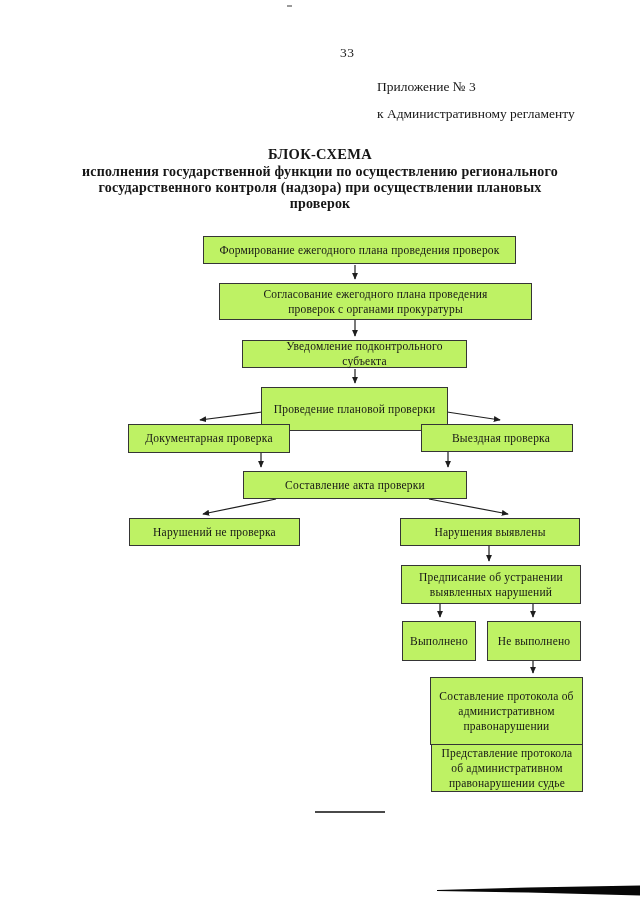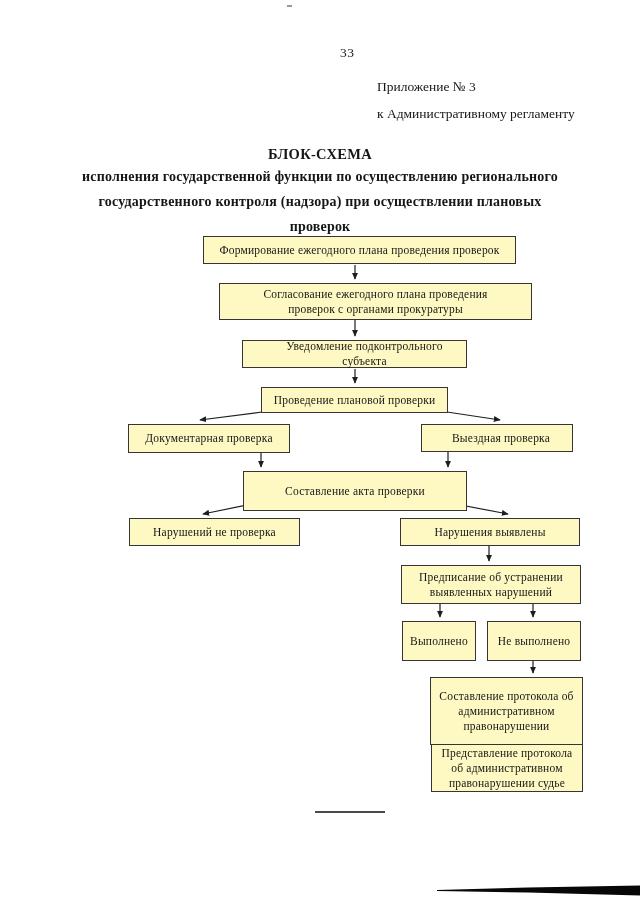--- a/index.html
+++ b/index.html
@@ -44,29 +44,29 @@
     letter-spacing: 0.3px;
   }
   .doc-subtitle {
     position: absolute;
     left: 70px;
     top: 164px;
     width: 500px;
     text-align: center;
     font-size: 14px;
     font-weight: bold;
-    line-height: 25px;
+    line-height: 16px;
     letter-spacing: 0.2px;
     white-space: pre-line;
   }
 
   .node {
     position: absolute;
     border: 1px solid #353535;
-    background: #fef9c3;
+    background: #bef264;
     display: flex;
     align-items: center;
     justify-content: center;
     text-align: center;
     font-size: 11.5px;
     line-height: 15px;
     letter-spacing: 0.2px;
     white-space: pre-line;
     box-sizing: border-box;
     padding: 1px 4px;
@@ -126,27 +126,27 @@
     <polygon points="437,890 528,887.5 640,885.5 640,895.5 528,892.5 437,891" fill="#070707"></polygon>
   </svg>
 
   <div class="node" style="left:203px; top:236px; width:313px; height:28px;">Формирование ежегодного плана проведения проверок</div>
 
   <div class="node" style="left:219px; top:283px; width:313px; height:37px;">Согласование ежегодного плана проведения
 проверок с органами прокуратуры</div>
 
   <div class="node" style="left:242px; top:340px; width:225px; height:28px;padding-left:24px;">Уведомление подконтрольного субъекта</div>
 
-  <div class="node" style="left:261px; top:387px; width:187px; height:26px;">Проведение плановой проверки</div>
+  <div class="node" style="left:261px; top:387px; width:187px; height:44px;">Проведение плановой проверки</div>
 
   <div class="node" style="left:128px; top:424px; width:162px; height:29px;">Документарная проверка</div>
 
   <div class="node" style="left:421px; top:424px; width:152px; height:28px;padding-left:12px;">Выездная проверка</div>
 
-  <div class="node" style="left:243px; top:471px; width:224px; height:40px;">Составление акта проверки</div>
+  <div class="node" style="left:243px; top:471px; width:224px; height:28px;">Составление акта проверки</div>
 
   <div class="node" style="left:129px; top:518px; width:171px; height:28px;">Нарушений не проверка</div>
 
   <div class="node" style="left:400px; top:518px; width:180px; height:28px;">Нарушения выявлены</div>
 
   <div class="node" style="left:401px; top:565px; width:180px; height:39px;">Предписание об устранении
 выявленных нарушений</div>
 
   <div class="node" style="left:402px; top:621px; width:74px; height:40px;">Выполнено</div>
 

